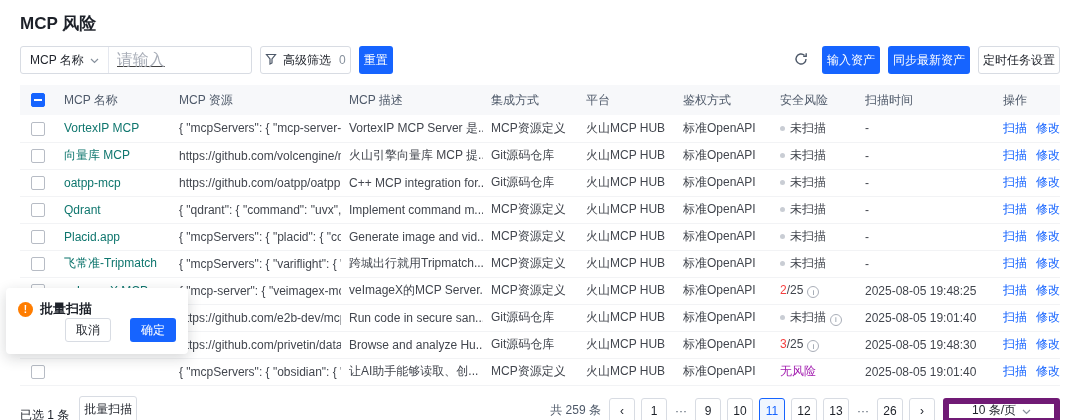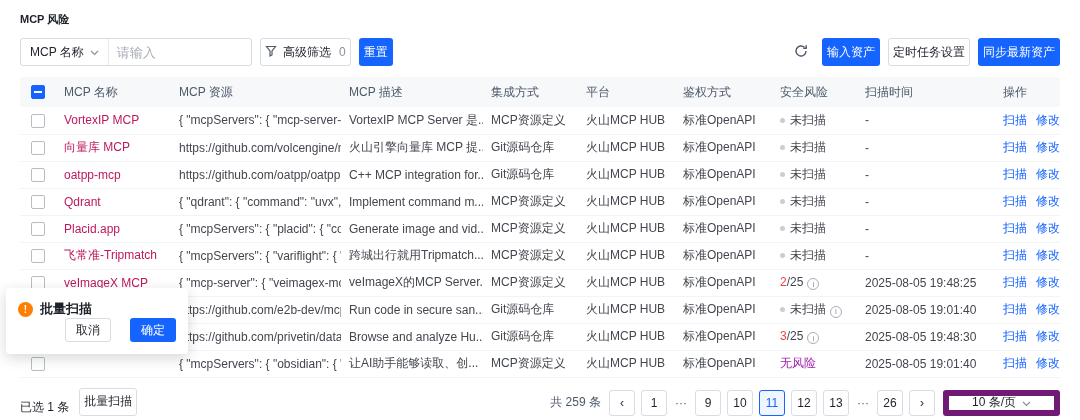--- a/index.html
+++ b/index.html
@@ -1,45 +1,45 @@
 <!DOCTYPE html>
 <html><head>
 <meta charset="utf-8">
 <style>
   * { box-sizing: border-box; margin: 0; padding: 0; }
   html, body {
     width: 1080px; height: 420px; overflow: hidden; background: #fff;
     font-family: "Liberation Sans", "DejaVu Sans", sans-serif;
     font-size: 12px; color: #1d2129;
   }
-  .page-title { font-size: 11px; font-weight: bold; padding: 12px 20px 10px; }
+  .page-title { font-size: 17px; font-weight: bold; padding: 12px 20px 10px; }
 
   
   .toolbar { display: flex; align-items: center; gap: 8px; padding: 0 20px; height: 30px; }
   .search-group { display: flex; align-items: center; height: 28px; width: 232px; border: 1px solid #d8dce3; border-radius: 3px; background: #fff; }
   .field-select { display: flex; align-items: center; gap: 6px; height: 100%; padding: 0 9px; border-right: 1px solid #e5e8ef; cursor: pointer; white-space: nowrap; }
-  .search-input { border: none; outline: none; flex: 1; min-width: 0; height: 100%; padding: 0 8px; font-size: 13px; font-family: inherit; color: #404040; background: transparent; }
+  .search-input { border: none; outline: none; flex: 1; min-width: 0; height: 100%; padding: 0 8px; font-size: 16px; font-family: inherit; color: #404040; background: transparent; text-decoration: underline; }
   .search-input::placeholder { color: #a9aeb8; }
   .btn { display: inline-flex; align-items: center; justify-content: center; gap: 6px; height: 28px; padding: 0 4px; border-radius: 3px; border: 1px solid transparent; font-size: 12px; cursor: pointer; white-space: nowrap; font-family: inherit; background: #fff; }
   .btn-default { border-color: #d8dce3; color: #1d2129; }
   .btn-primary { background: #1664ff; color: #fff; }
   .filter-count { color: #86909c; margin-left: 2px; }
   .spacer { flex: 1; }
   .icon-btn { width: 26px; height: 26px; display: inline-flex; align-items: center; justify-content: center; cursor: pointer; border-radius: 3px; background: #fff; border: none; }
 
   
   .table-wrap { margin: 10px 20px 0; }
   table { width: 1040px; border-collapse: collapse; table-layout: fixed; }
   thead th { background: #f7f8fa; height: 30px; font-weight: 500; text-align: left; padding: 0 8px; color: #4e5969; font-size: 12px; white-space: nowrap; overflow: hidden; }
   tbody td { height: 27px; border-bottom: 1px solid #f2f3f5; padding: 0 8px; white-space: nowrap; overflow: hidden; color: #42464e; }
   th.col-check, td.col-check { text-align: center; padding: 0; }
   .checkbox { display: inline-block; width: 14px; height: 14px; border: 1px solid #b7bcc5; border-radius: 2px; background: #fff; vertical-align: middle; cursor: pointer; position: relative; }
   .checkbox.indeterminate { background: #1664ff; border-color: #1664ff; }
   .checkbox.indeterminate::after { content: ""; position: absolute; left: 2px; top: 5px; width: 8px; height: 2px; background: #fff; }
-  a.name-link { color: #be185d; text-decoration: none; cursor: pointer; }
+  a.name-link { color: #0f766e; text-decoration: none; cursor: pointer; }
   .ops a { color: #1664ff; text-decoration: none; cursor: pointer; margin-right: 9px; }
   .risk-dot { display: inline-block; width: 5px; height: 5px; border-radius: 50%; background: #c9cdd4; margin-right: 5px; vertical-align: 1px; }
   .risk-score { color: #f53f3f; }
   .risk-none { color: #a21caf; }
   .info-icon { display: inline-flex; align-items: center; justify-content: center; width: 12px; height: 12px; border: 1px solid #a9aeb8; border-radius: 50%; font-size: 8px; color: #86909c; margin-left: 4px; vertical-align: -1px; cursor: pointer; }
 
   
   .footer { display: flex; align-items: flex-end; padding: 0 20px; margin-top: 10px; height: 28px; }
   .selected-text { margin-right: 10px; }
   .pager { margin-left: auto; display: flex; align-items: center; gap: 8px; }
@@ -89,22 +89,22 @@
   <div class="spacer"></div>
   <button class="icon-btn">
     <span>
       <svg width="14" height="14" viewBox="0 0 14 14">
           <path d="M12 7a5 5 0 1 1-1.6-3.67" fill="none" stroke="#4e5969" stroke-width="1.4"></path>
           <path d="M12.2 1.2v3h-3" fill="none" stroke="#4e5969" stroke-width="1.4"></path>
         </svg>
     </span>
   </button>
   <button class="btn btn-primary">输入资产</button>
+  <button class="btn btn-primary">同步最新资产</button>
   <button class="btn btn-default">定时任务设置</button>
-  <button class="btn btn-primary">同步最新资产</button>
 </div>
 
 <div class="table-wrap">
   <table>
     <colgroup>
       <col style="width:36px">
         <col style="width:115px">
         <col style="width:170px">
         <col style="width:142px">
         <col style="width:95px">

